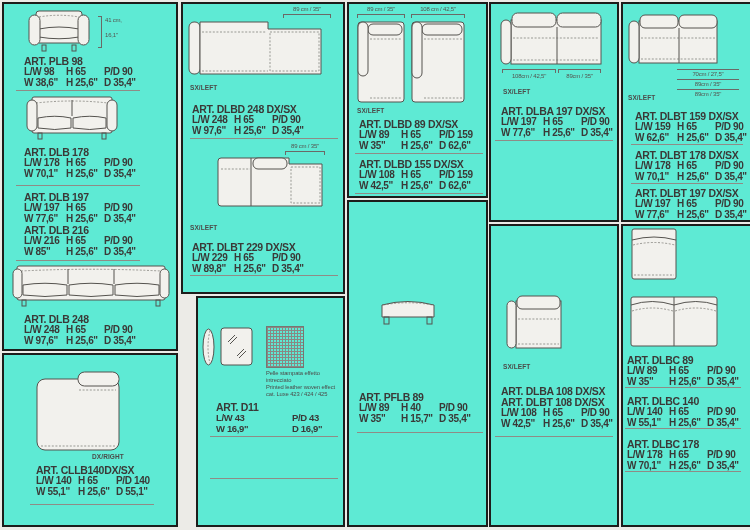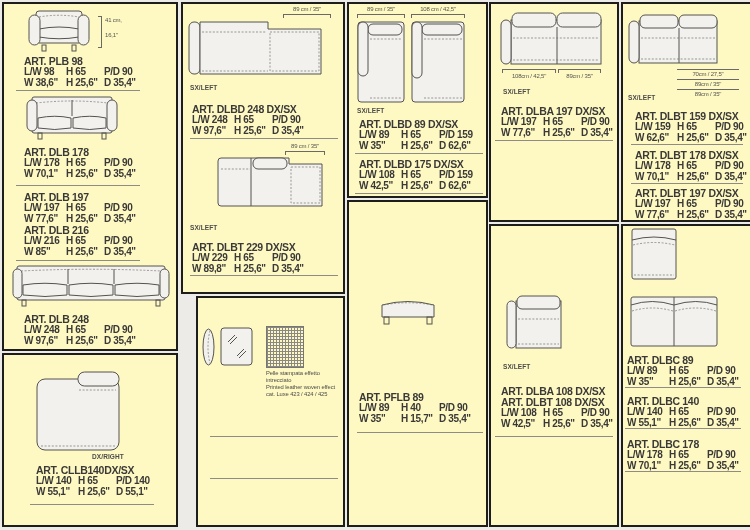--- a/index.html
+++ b/index.html
@@ -3,21 +3,21 @@
 <meta charset="utf-8">
 <style>
   html,body{margin:0;padding:0;}
   body{
     width:750px;height:530px;position:relative;
     background:#ecebe7;
     font-family:"Liberation Sans",sans-serif;
     -webkit-font-smoothing:antialiased;
     overflow:hidden;
   }
-  .panel{position:absolute;border:2px solid #1d1d1b;background:#fef9c3;box-sizing:border-box;}
+  .panel{position:absolute;border:2px solid #1d1d1b;background:#5eead4;box-sizing:border-box;}
   .abs{position:absolute;}
   .spec{white-space:nowrap;}
   .art{font-size:10.5px;font-weight:700;color:#3a3937;letter-spacing:-0.3px;line-height:11px;white-space:nowrap;}
   .srow{display:grid;grid-template-columns:42px 38px auto;font-size:10px;font-weight:700;color:#3a3937;letter-spacing:-0.35px;line-height:10.5px;white-space:nowrap;}
   .srow2{display:grid;grid-template-columns:76px auto;font-size:9.5px;font-weight:700;color:#3a3937;letter-spacing:-0.35px;line-height:10.5px;white-space:nowrap;}
   .hr{position:absolute;height:0;border-top:1px solid #8f8c86;}
   .tl{position:absolute;font-size:6.5px;font-weight:700;color:#4c4b49;letter-spacing:0.1px;white-space:nowrap;}
   .dim{font-size:6px;color:#55544f;letter-spacing:-0.2px;white-space:nowrap;text-align:center;line-height:7px;}
   .brk{height:3px;border-top:1px solid #6b6966;border-left:1px solid #6b6966;border-right:1px solid #6b6966;margin-top:1px;}
   .annu{position:absolute;text-align:center;}
@@ -242,20 +242,31 @@
     <line class="d" x1="17" y1="29" x2="24" y2="22"></line>
     <line class="d" x1="19" y1="31" x2="26" y2="24"></line>
   </svg>
   <div class="swatch" style="left:68px;top:28px;width:36px;height:40px"></div>
   <div class="cap" style="left:68px;top:72px">
     <div>Pelle stampata effetto</div>
     <div>intrecciato</div>
     <div>Printed leather woven effect</div>
     <div>cat. Luxe 423 / 424 / 425</div>
   </div>
+  <div class="spec abs" style="left:18px;top:104px">
+    <div class="art">ART. D11</div>
+    <div class="srow2">
+        <span>L/W 43</span>
+        <span>P/D 43</span>
+      </div>
+    <div class="srow2">
+        <span>W 16,9"</span>
+        <span>D 16,9"</span>
+      </div>
+  </div>
   <div class="hr" style="left:12px;top:138px;width:128px"></div>
   <div class="hr" style="left:12px;top:180px;width:128px"></div>
 </div>
 
 <div class="panel" style="left:347px;top:2px;width:141px;height:196px">
   <div class="annu" style="left:8px;top:2px;width:48px">
     <div class="dim">89 cm / 35"</div>
     <div class="brk"></div>
   </div>
   <div class="annu" style="left:62px;top:2px;width:54px">
@@ -285,21 +296,21 @@
         <span>P/D 159</span>
       </div>
     <div class="srow">
         <span>W 35"</span>
         <span>H 25,6"</span>
         <span>D 62,6"</span>
       </div>
   </div>
   <div class="hr" style="left:6px;top:149px;width:128px"></div>
   <div class="spec abs" style="left:10px;top:155px">
-    <div class="art">ART. DLBD 175 DX/SX</div>
+    <div class="art">ART. DLBD 155 DX/SX</div>
     <div class="srow">
         <span>L/W 108</span>
         <span>H 65</span>
         <span>P/D 159</span>
       </div>
     <div class="srow">
         <span>W 42,5"</span>
         <span>H 25,6"</span>
         <span>D 62,6"</span>
       </div>

